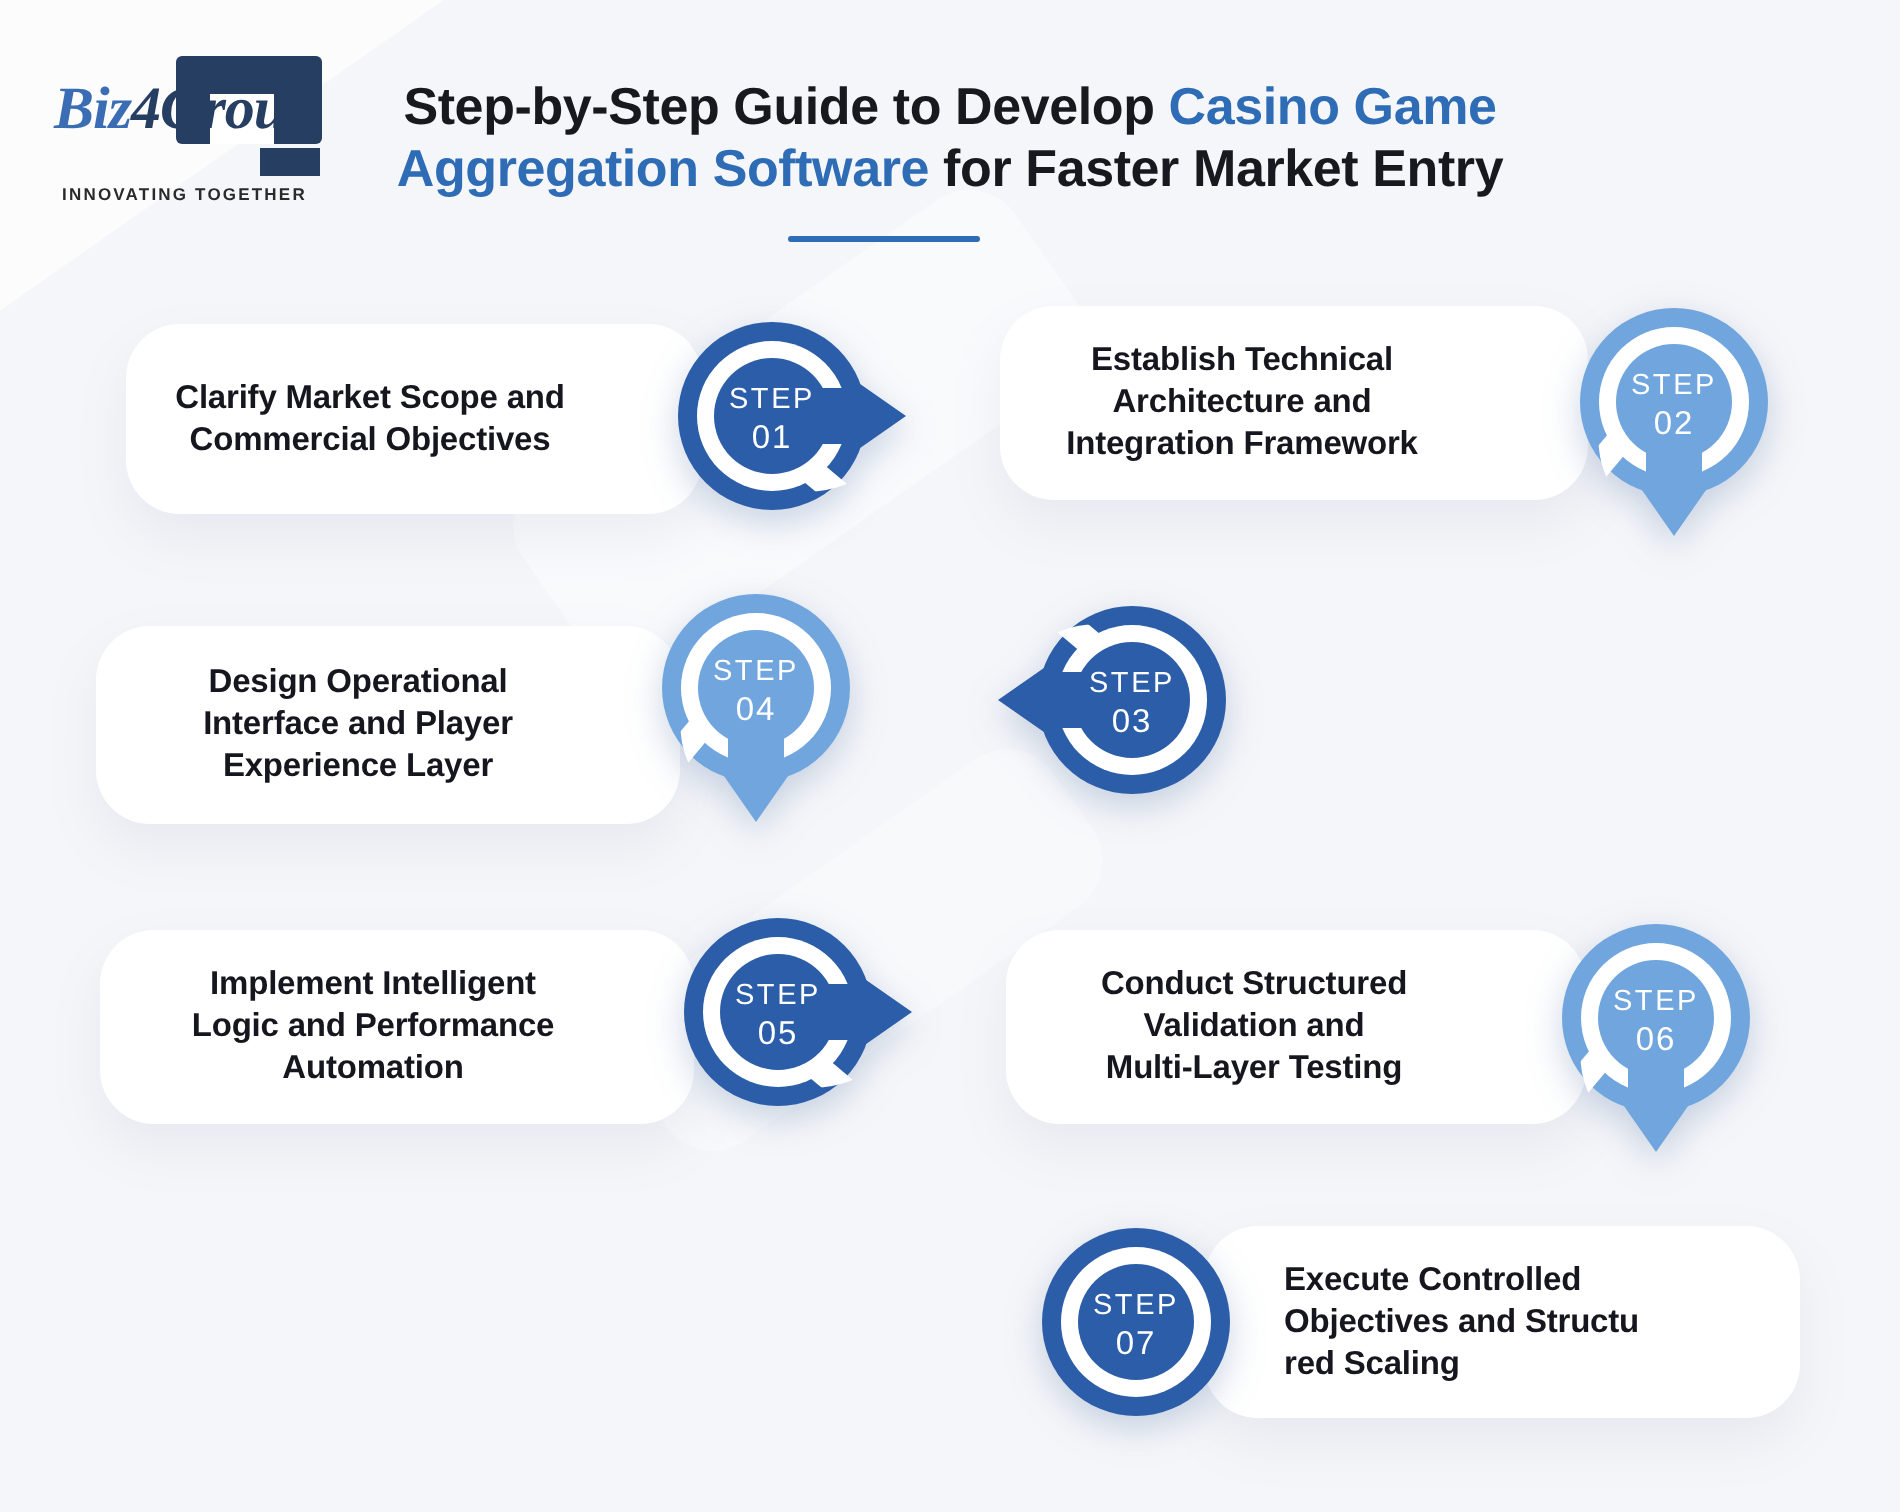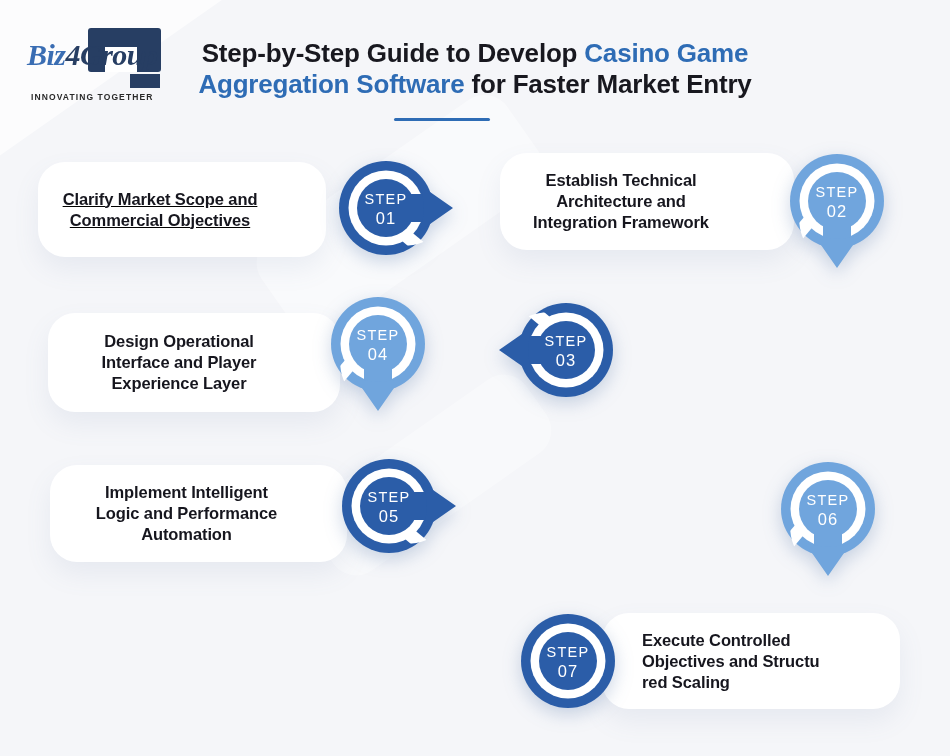--- a/index.html
+++ b/index.html
@@ -79,38 +79,43 @@
     <div class="mark-a"></div>
     <div class="mark-notch"></div>
     <div class="mark-b"></div>
     <div class="logo-text"><span class="lb">Biz</span><span>4</span><span>Group</span></div>
     <div class="logo-tag">INNOVATING TOGETHER</div>
   </div>
 
   <h1 class="title"><span>Step-by-Step Guide to Develop </span><span class="accent">Casino Game Aggregation Software</span><span> for Faster Market Entry</span></h1>
   <div class="underline"></div>
 
-  <div class="card ta-r" style="left:38px;top:162px;width:288px;height:95px;padding-right:44px;text-decoration:underline;">
+  <div class="card ta-r" style="left:63px;top:162px;width:288px;height:95px;padding-right:44px;">
     <div class="txt">Clarify Market Scope and
 Commercial Objectives</div>
   </div>
   <div class="card ta-r" style="left:500px;top:153px;width:294px;height:97px;padding-right:52px;">
     <div class="txt">Establish Technical
 Architecture and
 Integration Framework</div>
   </div>
   <div class="card ta-r" style="left:48px;top:313px;width:292px;height:99px;padding-right:30px;">
     <div class="txt">Design Operational
 Interface and Player
 Experience Layer</div>
   </div>
   <div class="card ta-r" style="left:50px;top:465px;width:297px;height:97px;padding-right:36px;padding-left:12px;">
     <div class="txt">Implement Intelligent
 Logic and Performance
 Automation</div>
+  </div>
+  <div class="card ta-r" style="left:503px;top:465px;width:290px;height:97px;padding-right:42px;">
+    <div class="txt">Conduct Structured
+Validation and
+Multi-Layer Testing</div>
   </div>
   <div class="card ta-l" style="left:602px;top:613px;width:298px;height:96px;padding-left:40px;padding-right:22px;">
     <div class="txt">Execute Controlled
 Objectives and Structu
 red Scaling</div>
   </div>
 
   <div class="badge dark" style="left:306px;top:128px;">
     <svg viewBox="0 0 160 160">
       <use href="#ring"></use>

